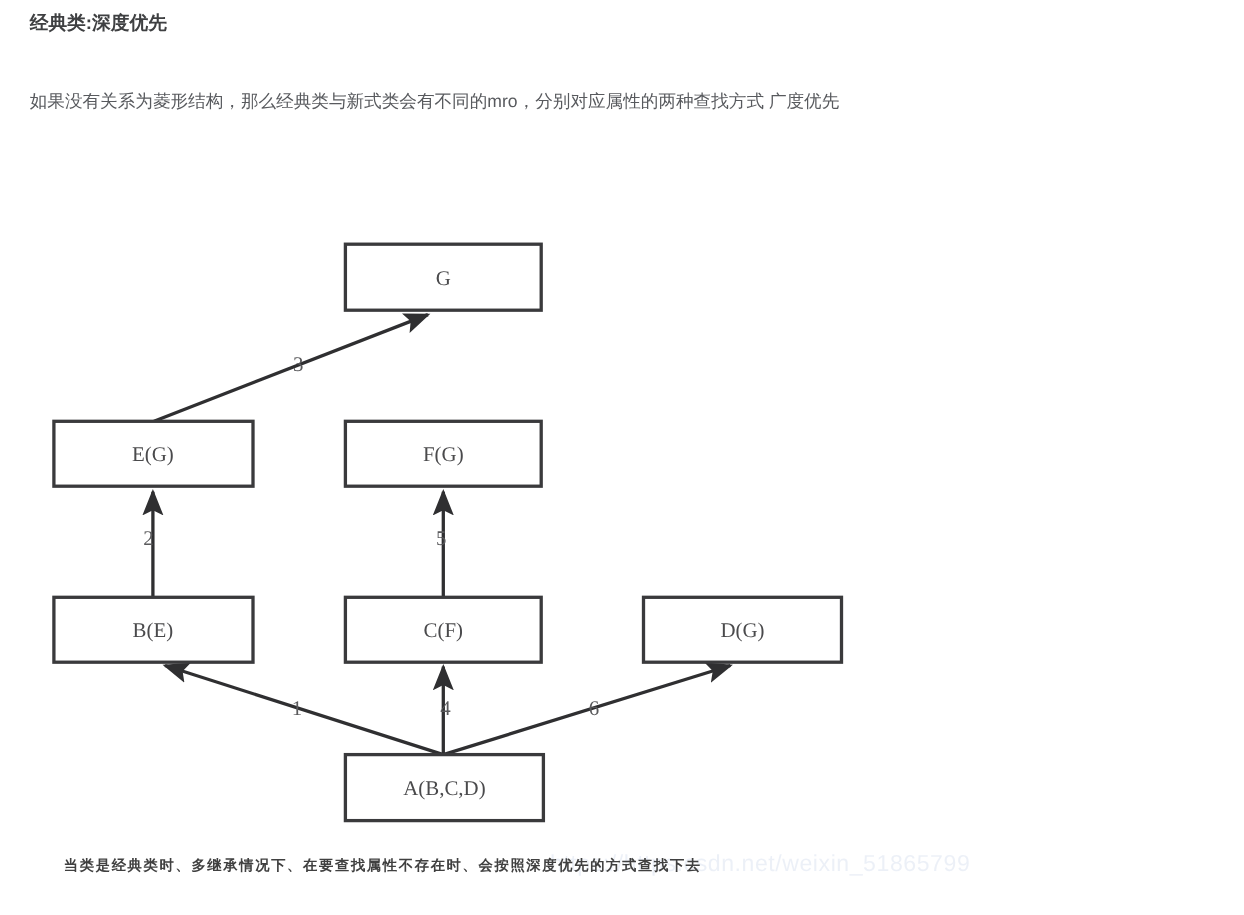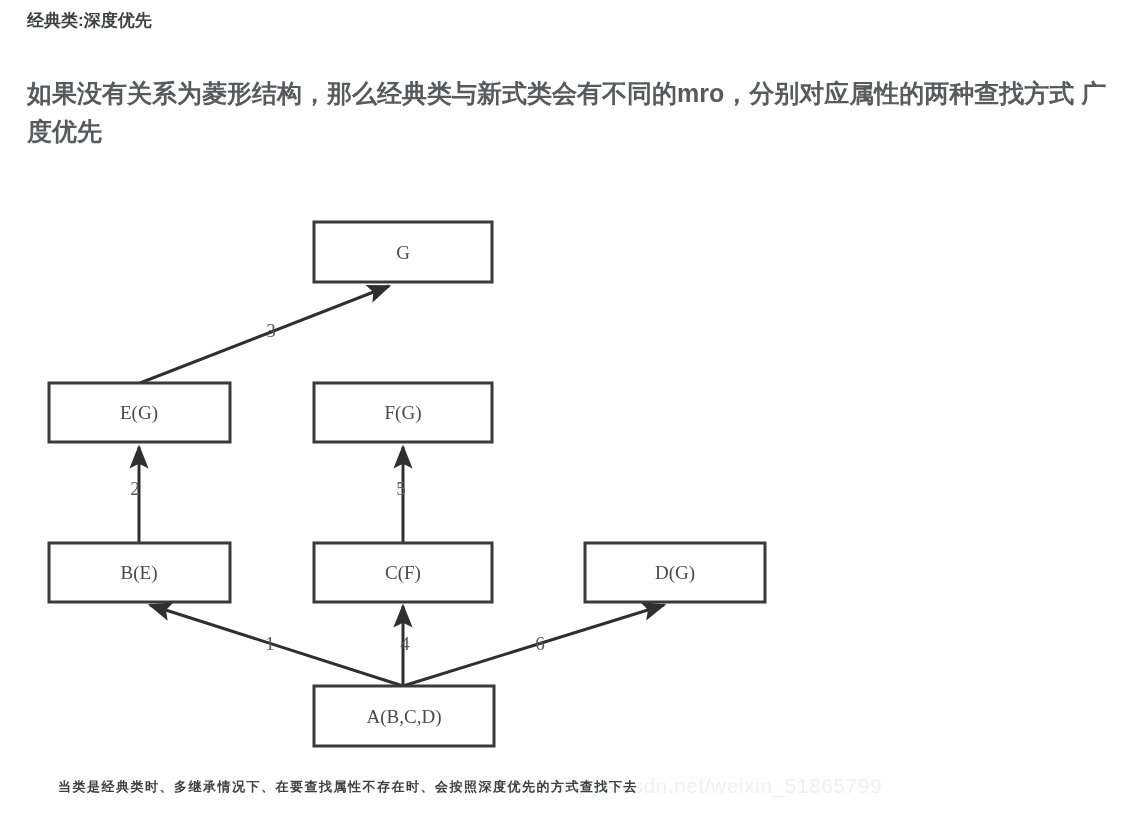--- a/index.html
+++ b/index.html
@@ -34,24 +34,24 @@
     letter-spacing: 0px;
     white-space: nowrap;
   }
 
   
   .body-text {
     position: absolute;
     left: 27px;
     top: 74px;
     width: 1090px;
-    font-size: 25px;
+    font-size: 16px;
     line-height: 38px;
     color: #585a5e;
-    font-weight: 700;
+    font-weight: 400;
   }
 
   
   .diagram {
     position: absolute;
     left: 0;
     top: 195px;
     width: 1131px;
     height: 580px;
   }

